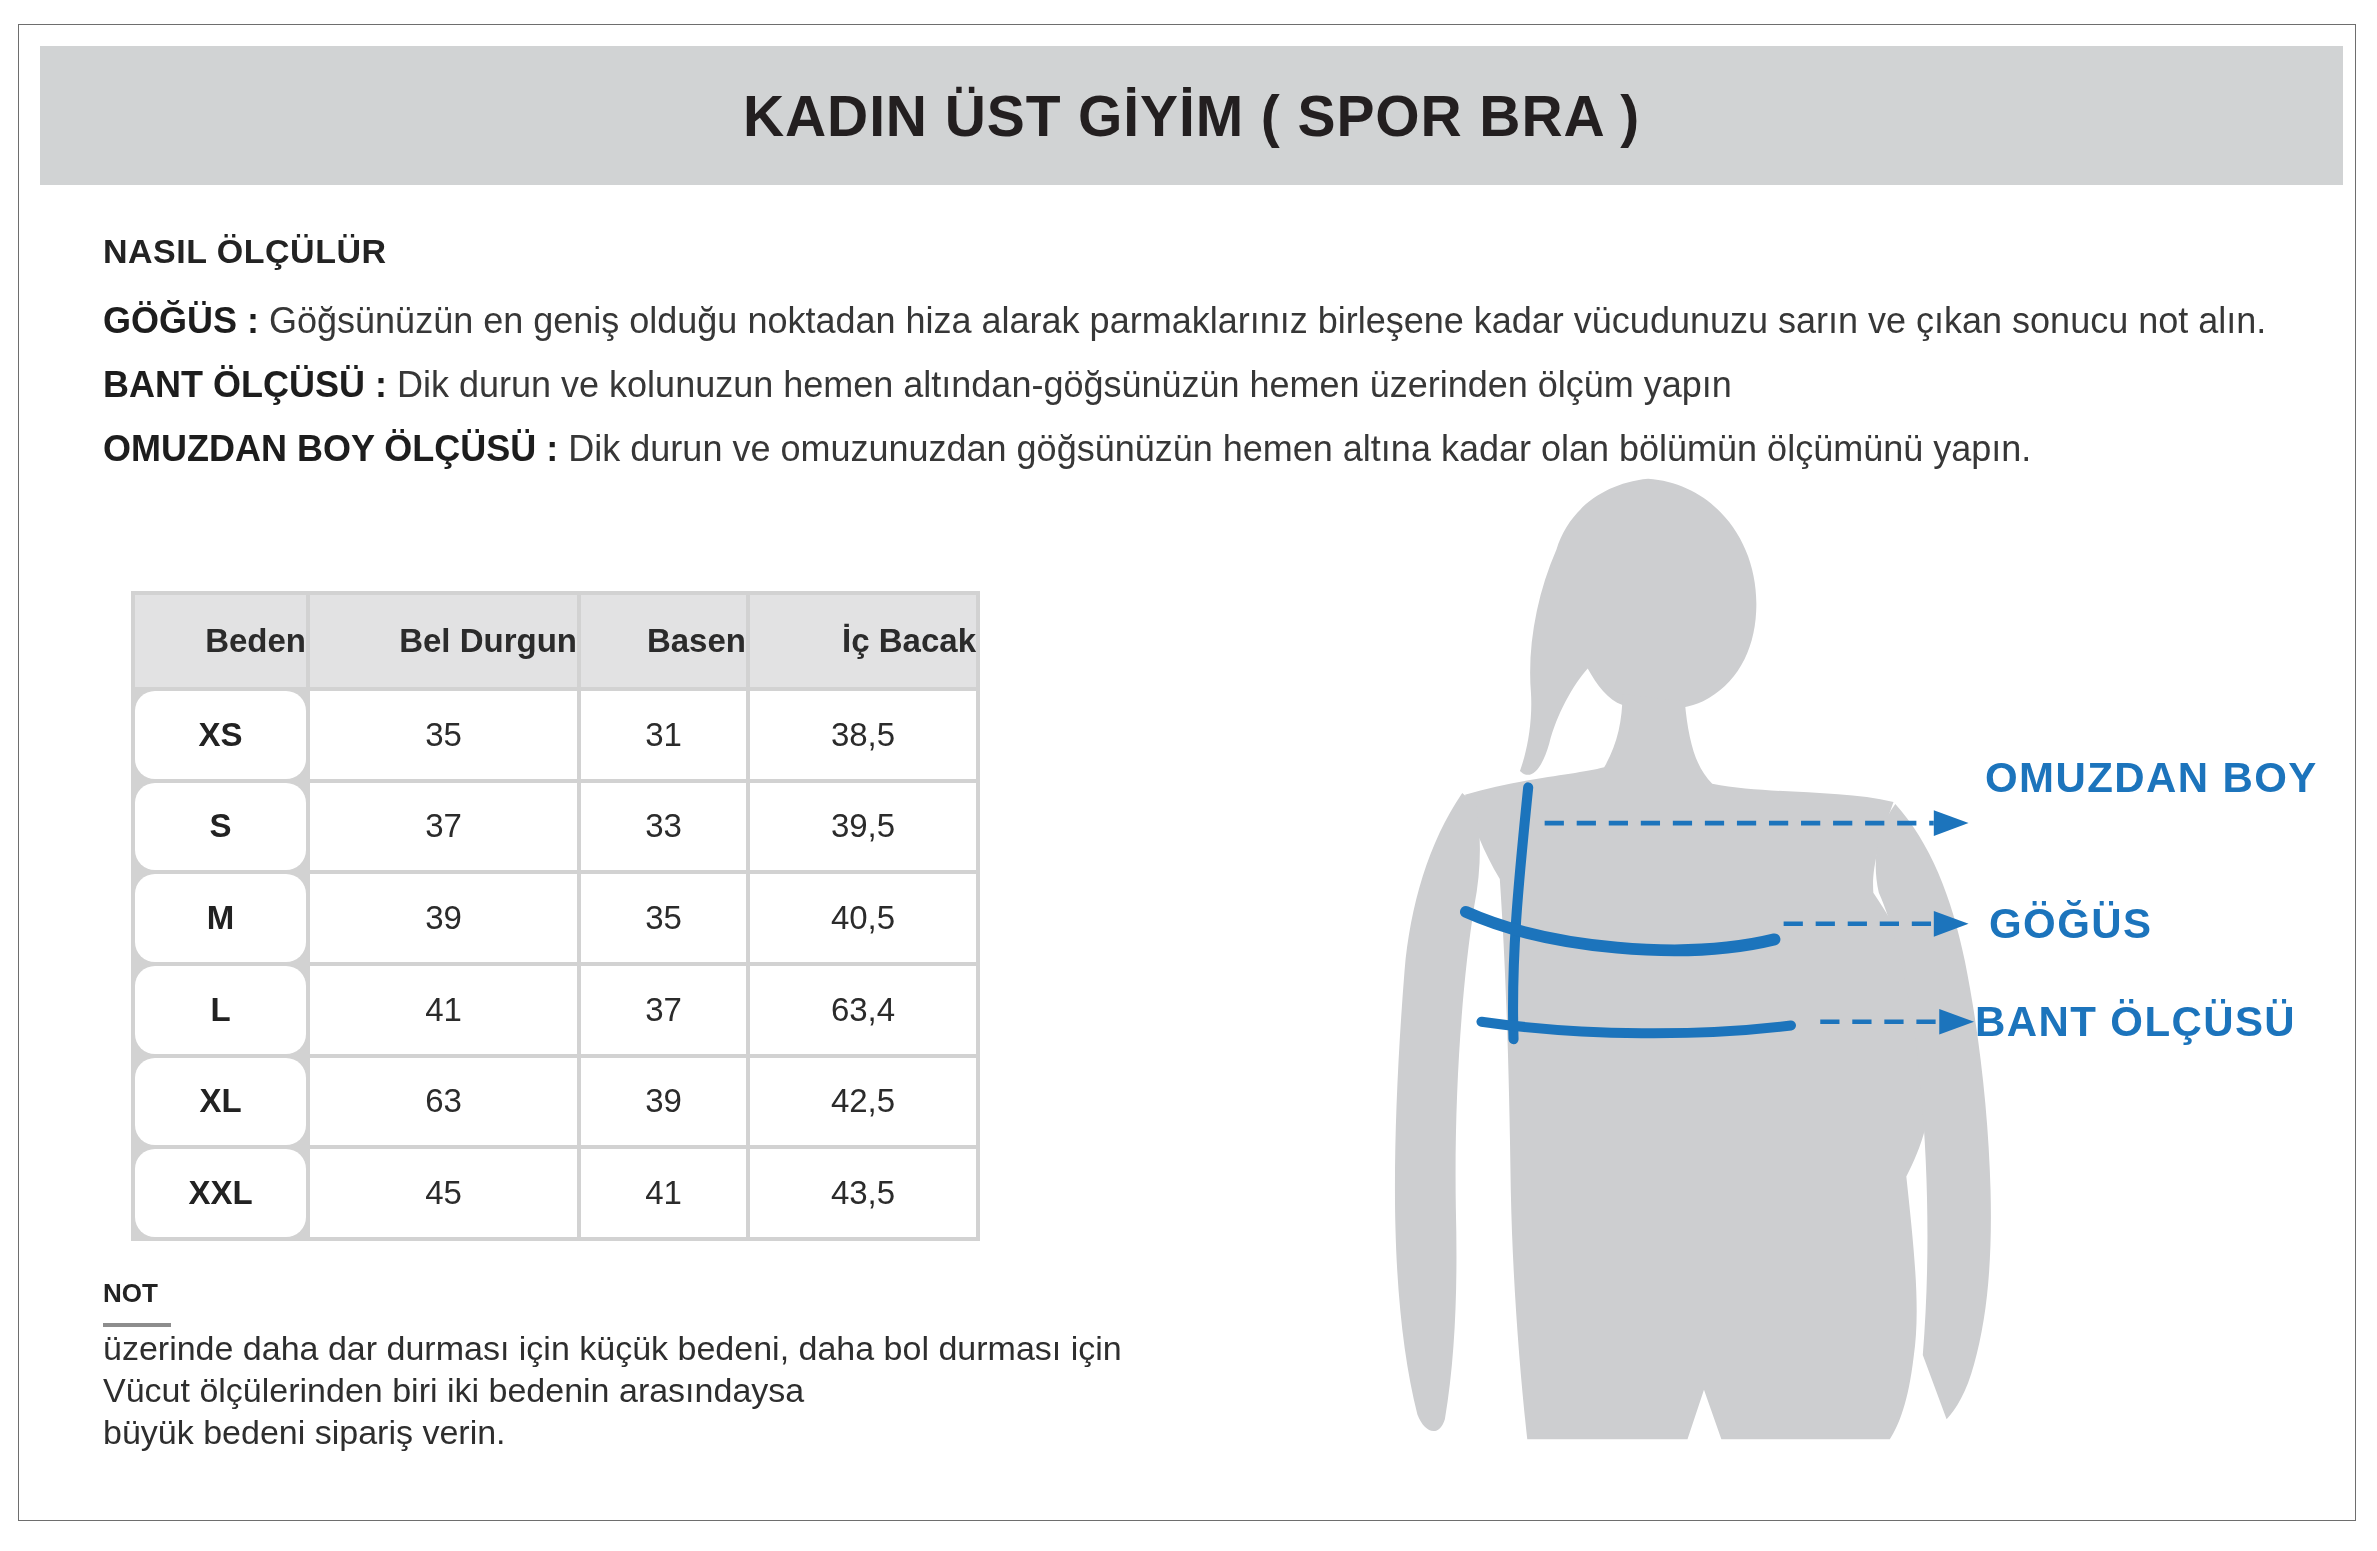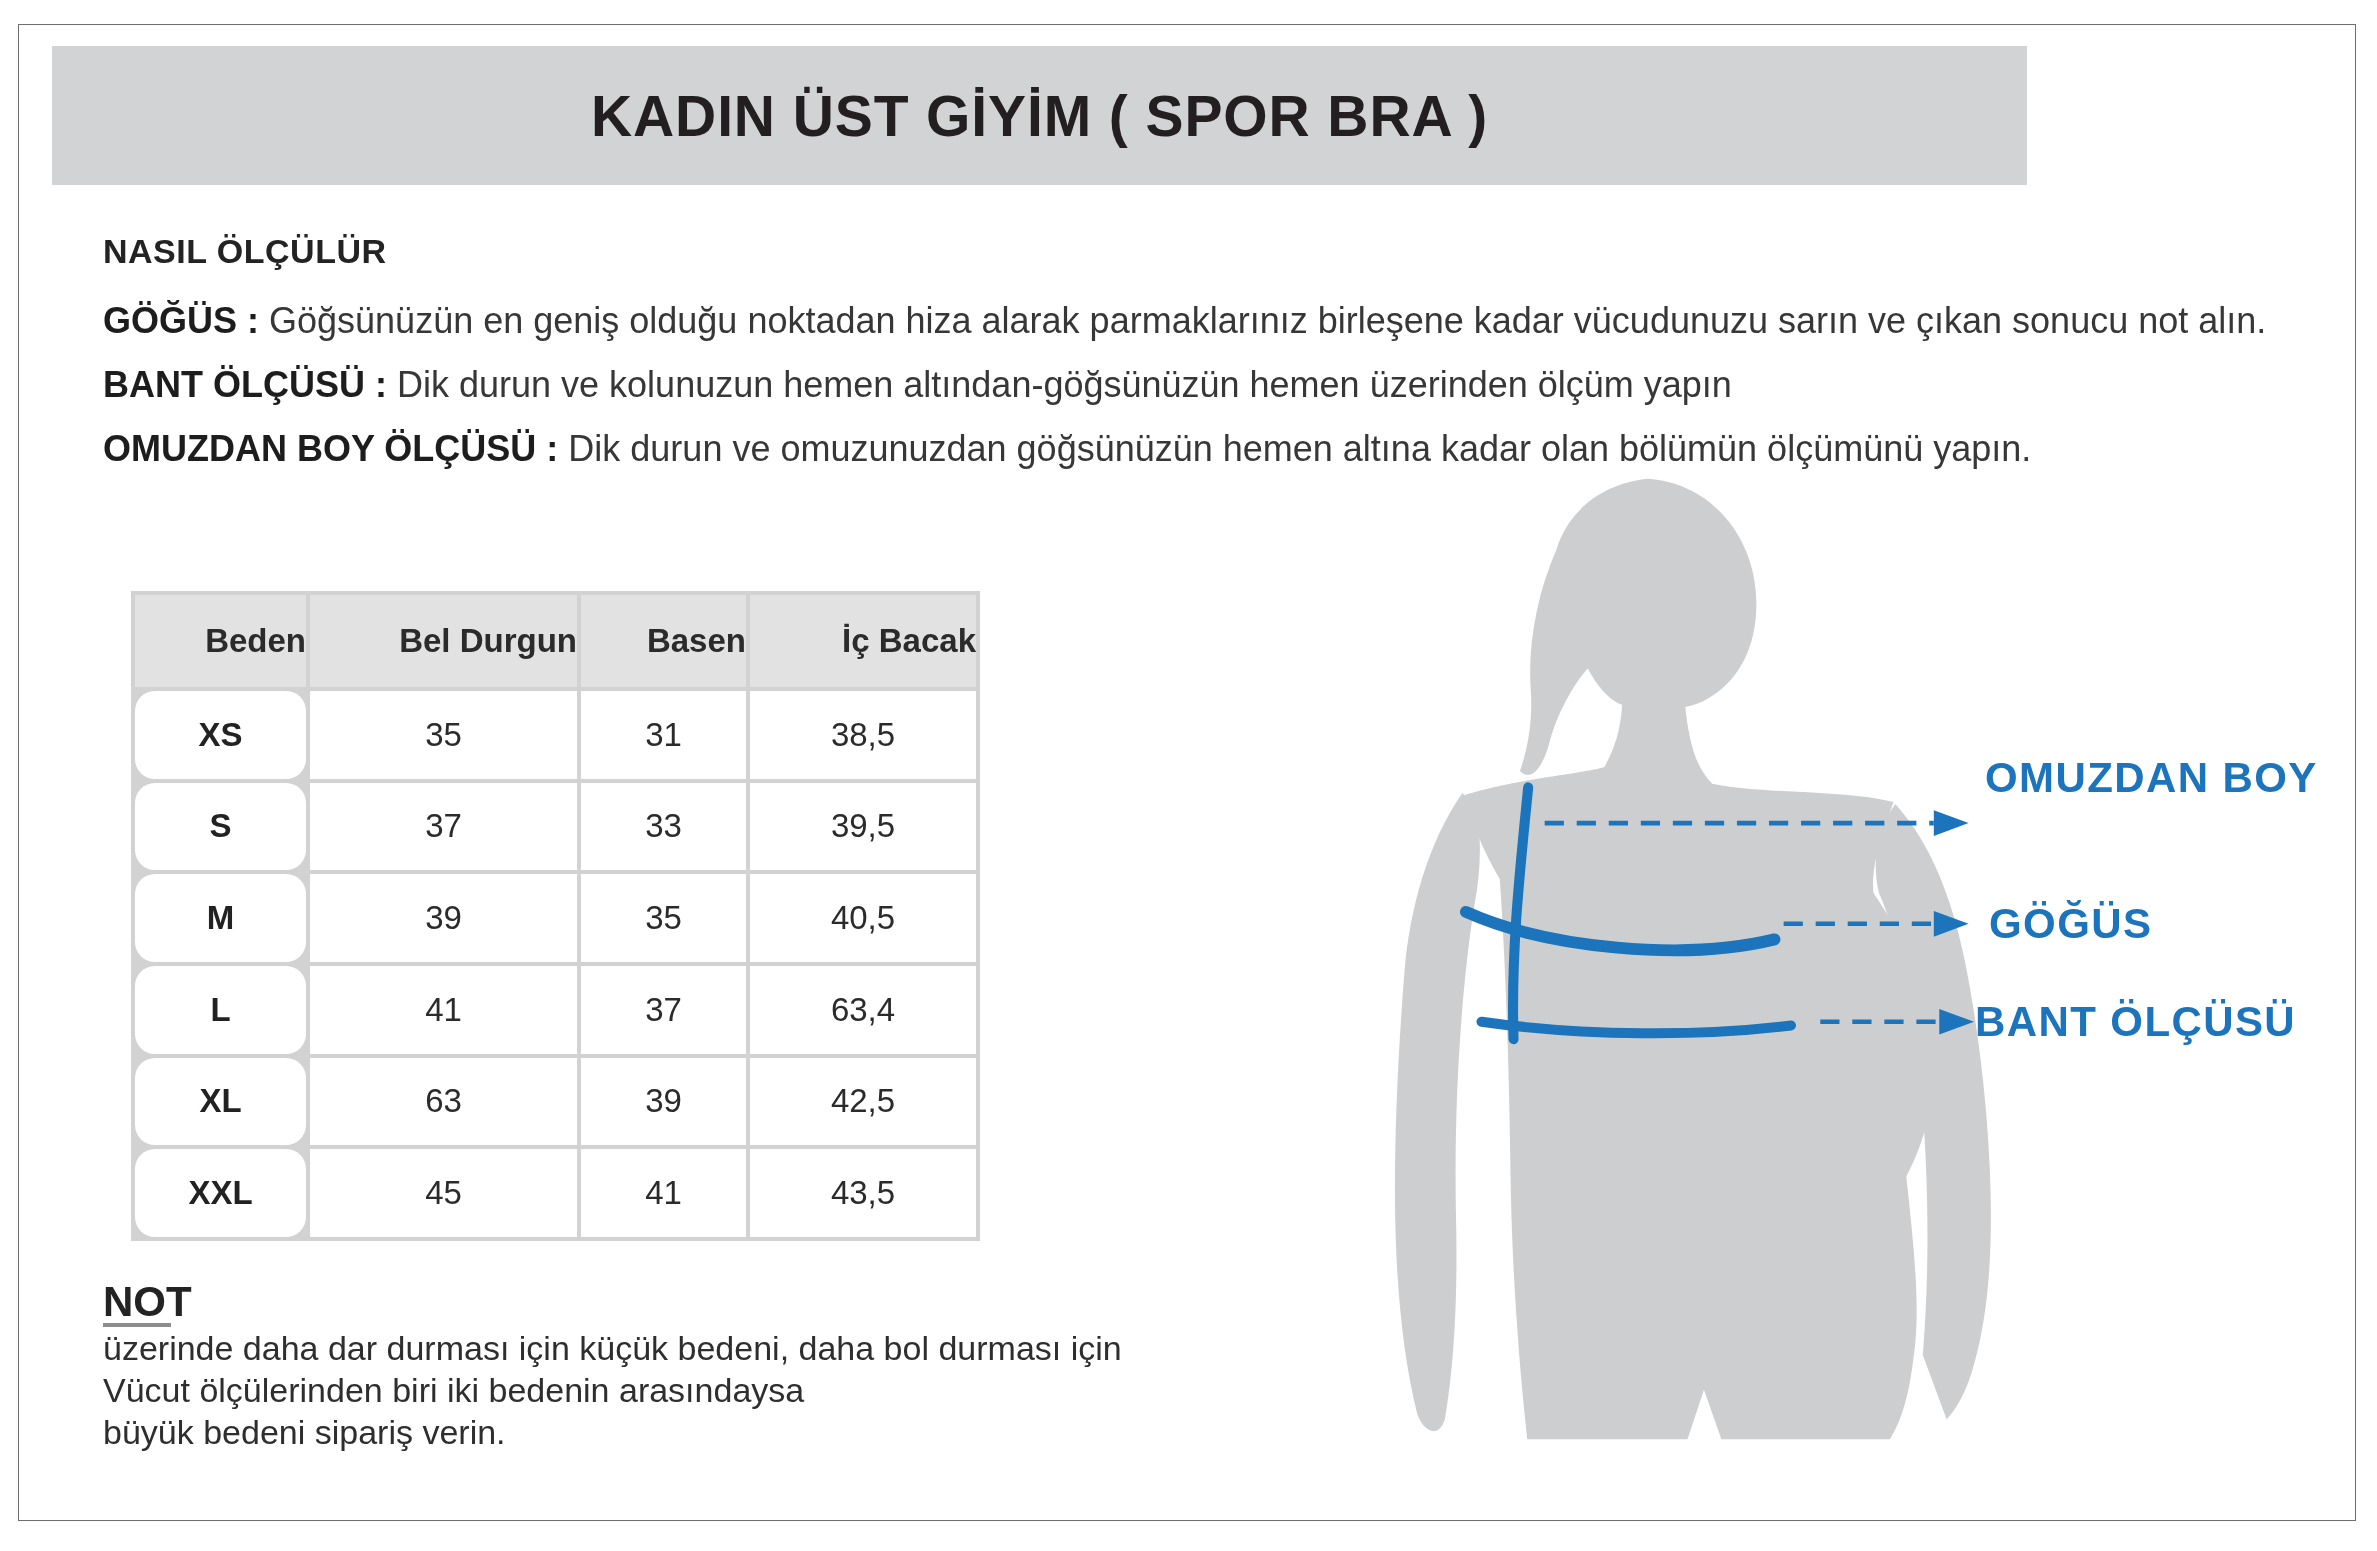--- a/index.html
+++ b/index.html
@@ -9,21 +9,21 @@
     background:#ffffff;
     font-family:"Liberation Sans", sans-serif;
     overflow:hidden;
   }
   .frame{
     position:absolute;left:18.3px;top:24px;width:2338px;height:1497px;
     border:1.8px solid #6e6e6e;box-sizing:border-box;
     pointer-events:none;
   }
   .header-bar{
-    position:absolute;left:52px;top:46px;width:1975px;height:139px;
+    position:absolute;left:40px;top:46px;width:2303px;height:139px;
     background:#d1d3d4;
     display:flex;align-items:center;justify-content:center;
   }
   .header-bar h1{
     margin:0;font-size:57px;font-weight:bold;color:#231f20;letter-spacing:0.9px;
   }
   .howto-heading{
     position:absolute;left:103px;top:232px;
     font-size:34px;font-weight:bold;color:#232323;letter-spacing:0.5px;
   }
@@ -46,21 +46,21 @@
     height:92px;text-align:right;vertical-align:middle;padding:0;
   }
   table.size-table td{
     background:#ffffff;font-size:33px;color:#2b2b2b;
     height:85px;text-align:center;vertical-align:middle;padding:0;
   }
   table.size-table td.size-cell{font-weight:bold;color:#222222;border-radius:20px;}
 
   .note-heading{
     position:absolute;left:103px;top:1278px;
-    font-size:42px;font-weight:bold;color:#232323;
+    font-size:26px;font-weight:bold;color:#232323;
   }
   .note-underline{
     position:absolute;left:103px;top:1323px;width:68px;height:3.7px;
     background:#8d8d8d;
   }
   .note-text{
     position:absolute;left:103px;top:1327px;
     font-size:34px;color:#2e2e2e;line-height:42px;white-space:nowrap;
   }
 

